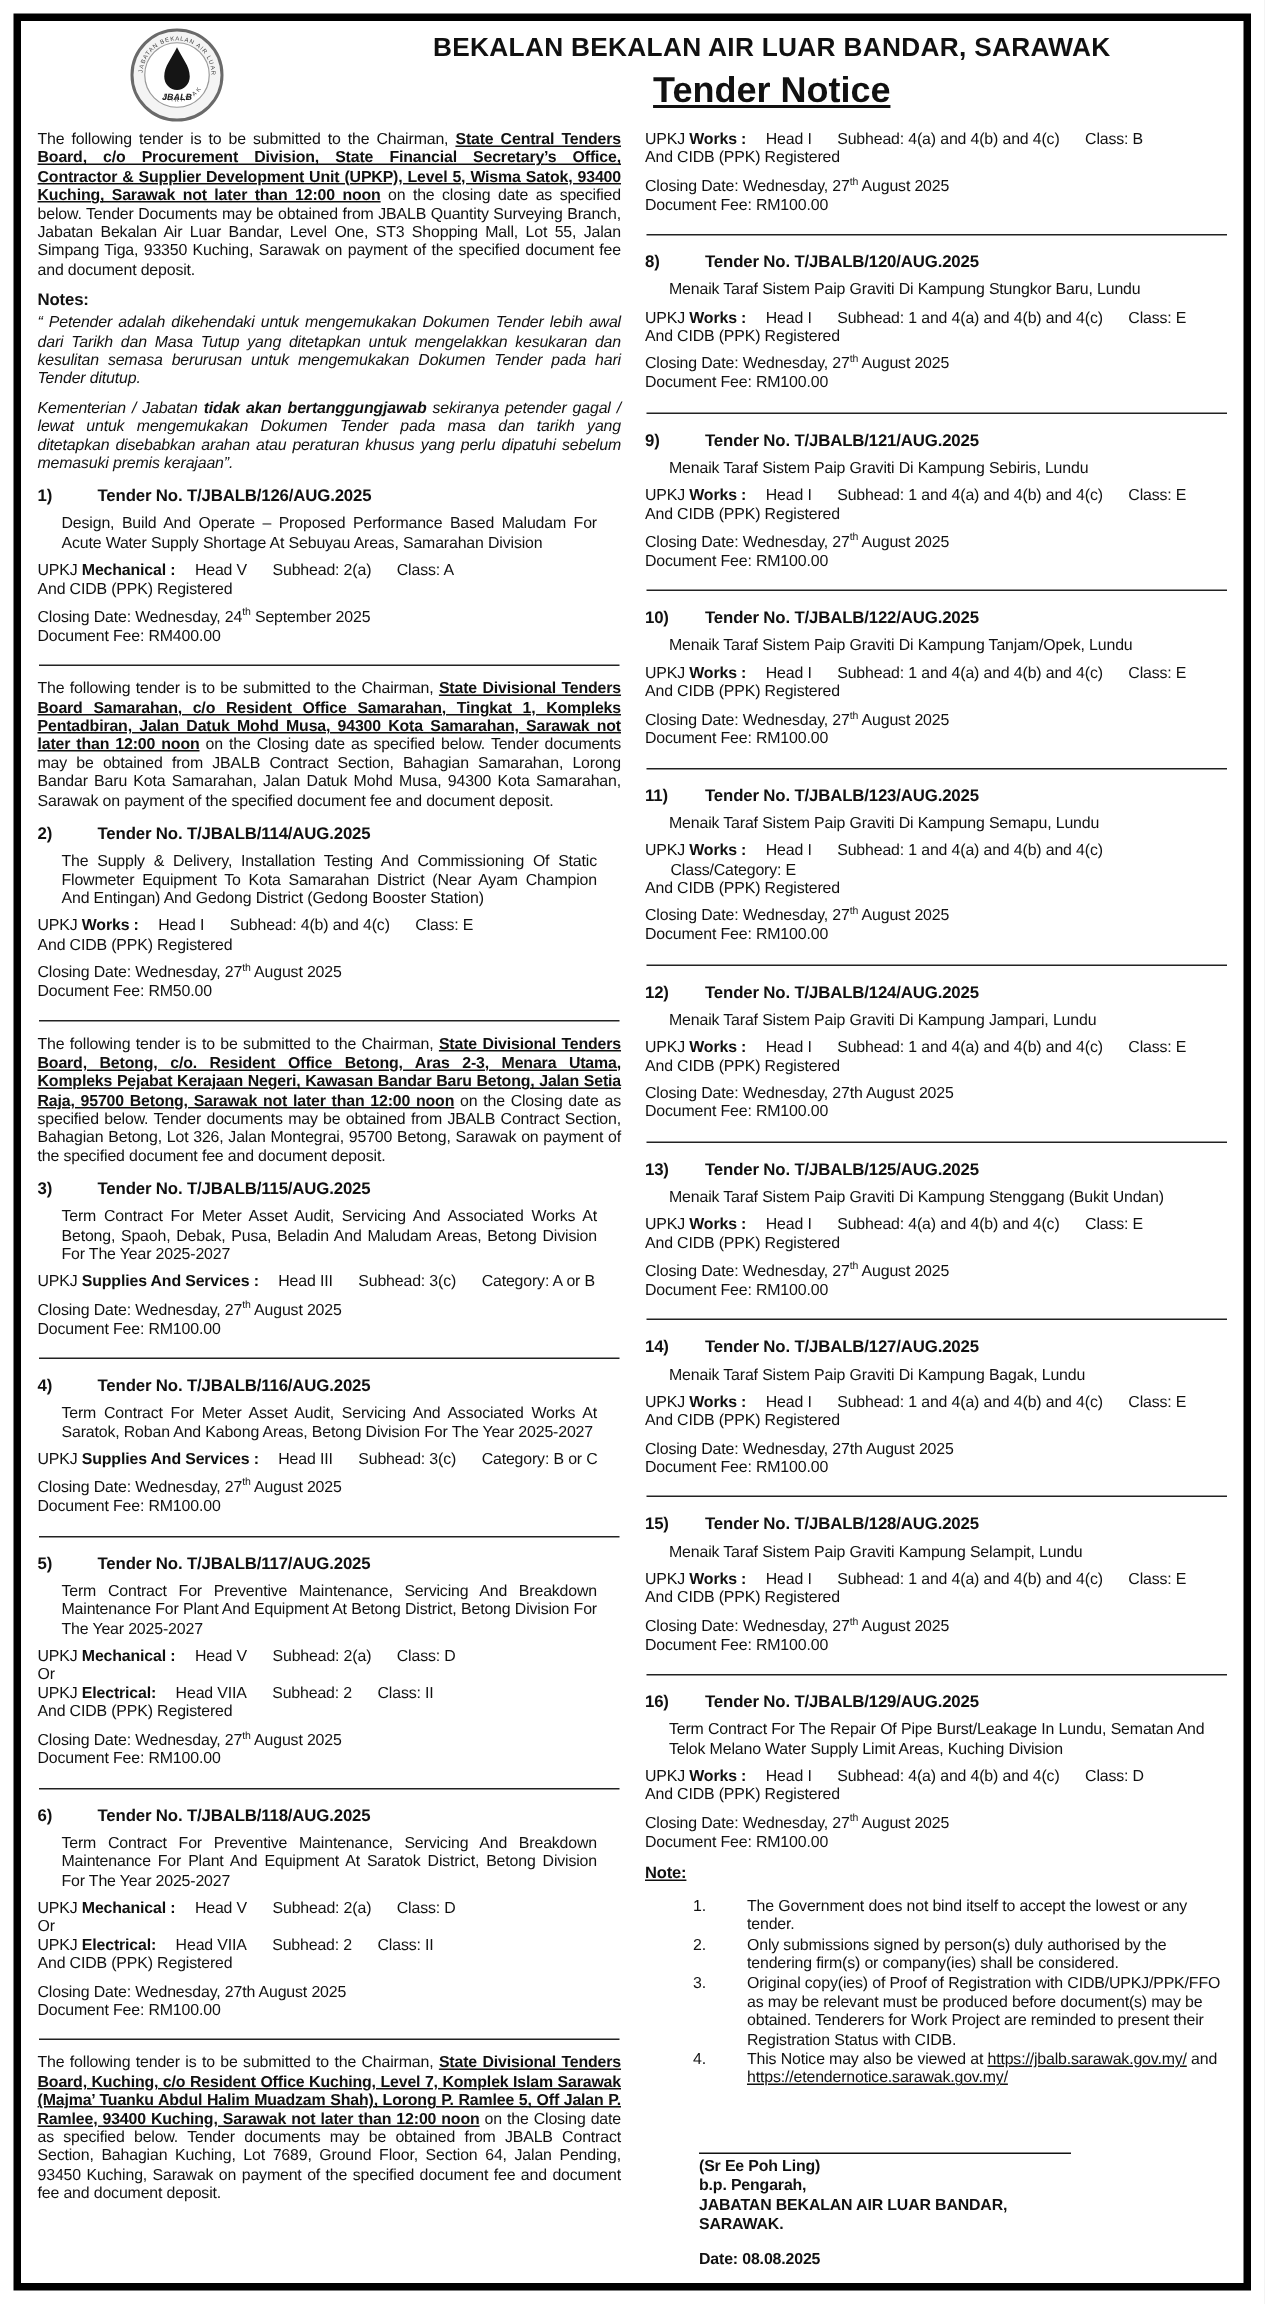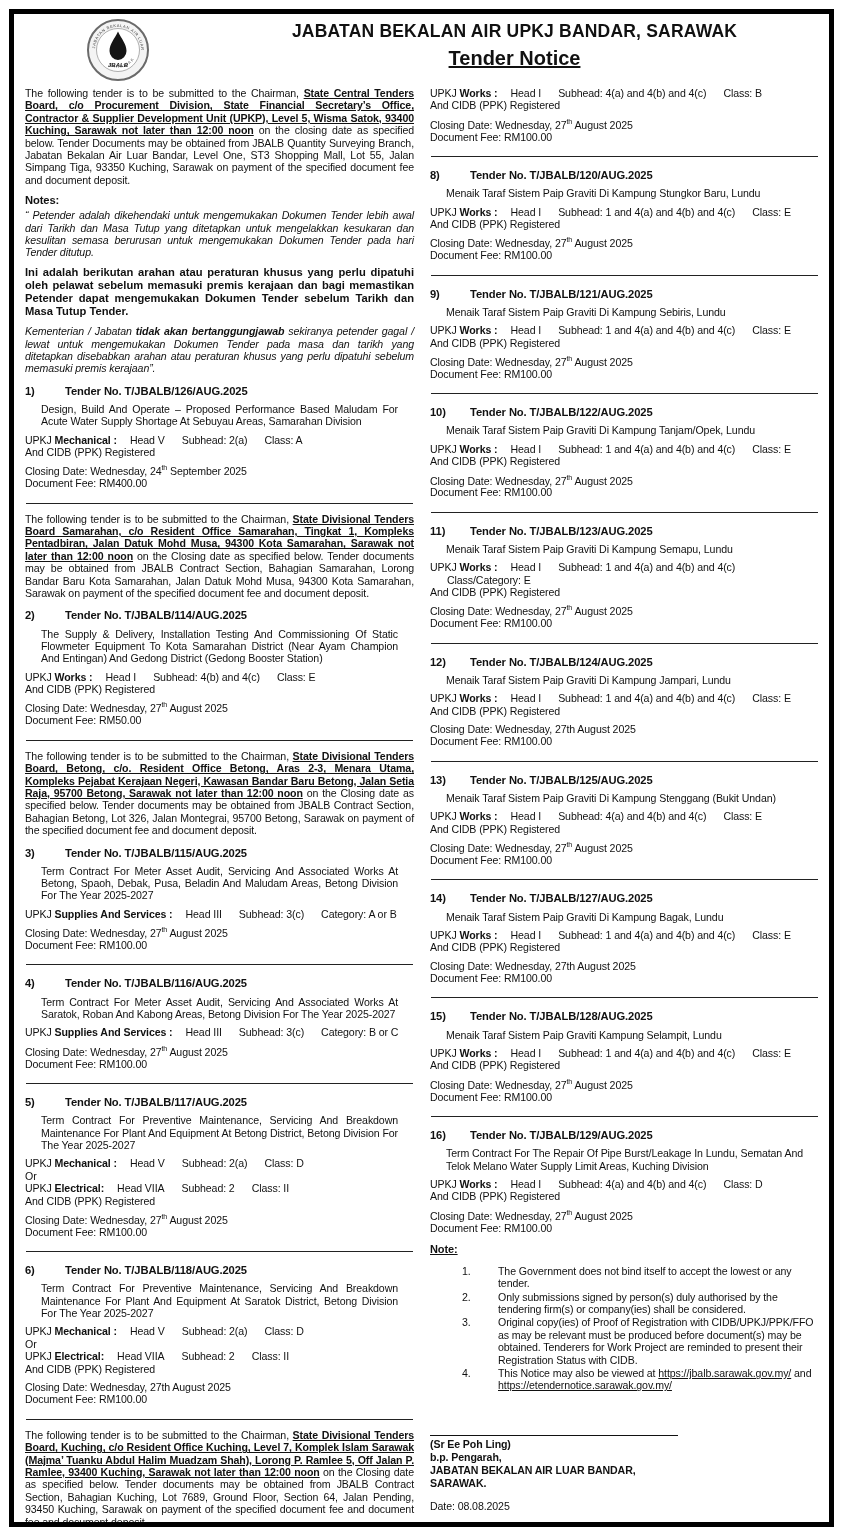--- a/index.html
+++ b/index.html
@@ -5,21 +5,21 @@
   html,body{margin:0;padding:0;background:#ececec;}
   .page{width:843px;height:1536px;background:#fff;position:relative;
         font-family:"Liberation Sans",sans-serif;color:#111;overflow:hidden;}
   .frame{position:absolute;inset:9px;border:5px solid #000;padding:2px 10px 7px 11px;
          display:flex;flex-direction:column;overflow:hidden;background:#fff;}
   
   .header{display:flex;align-items:flex-start;flex:0 0 auto;}
   .logo-wrap{width:185px;display:flex;justify-content:center;padding-top:2px;flex:0 0 auto;}
   .titles{flex:1;text-align:center;padding-top:5px;}
   .org-title{font-size:17.5px;font-weight:bold;letter-spacing:.2px;}
-  .notice-title{font-size:20px;font-weight:bold;text-decoration:underline;margin-top:5px;}
+  .notice-title{font-size:24px;font-weight:bold;text-decoration:underline;margin-top:5px;}
   
   .columns{flex:1;display:flex;gap:16px;margin-top:5px;min-height:0;}
   .col{flex:1;min-width:0;font-size:10.6px;line-height:1.17;letter-spacing:-.1px;
        display:flex;flex-direction:column;}
   .push{margin-top:auto;}
   
   .intro{text-align:justify;margin:0 0 7px;}
   .bu{font-weight:bold;text-decoration:underline;}
   .notes-h{font-weight:bold;margin:1px 0 2px;font-size:11.2px;}
   .note-para{margin:0 0 7px;text-align:justify;}
@@ -36,24 +36,24 @@
   .closing{margin:0 0 2px;}
   sup{font-size:7px;}
   .divider{border-top:1.5px solid #222;margin:8px 1px 9px;}
   
   .note-h{font-weight:bold;text-decoration:underline;margin:4px 0 9px;font-size:11px;}
   .note-item{display:flex;padding-left:32px;margin:0 0 1px;}
   .ni-num{width:36px;flex:0 0 auto;}
   .ni-text{flex:1;}
   a.note-link{color:#111;text-decoration:underline;}
   
-  .sig{margin-top:auto;padding-bottom:2px;line-height:1.22;}
+  .sig{margin-top:auto;padding-bottom:2px;line-height:1.22;margin-left:36px;}
   .sig-line{width:248px;border-top:1.3px solid #111;margin-bottom:2px;}
   .sig-b{font-weight:bold;}
-  .sig-date{font-weight:normal;margin-top:10px;}
+  .sig-date{font-weight:bold;margin-top:10px;}
 </style>
 </head>
 <body>
 
 <div class="page">
   <div class="frame">
     <div class="header">
       <div class="logo-wrap">
         <svg width="64" height="64" viewBox="0 0 64 64">
           <circle cx="32" cy="32" r="30" fill="#f4f4f4" stroke="#6a6a6a" stroke-width="2"></circle>
@@ -64,31 +64,30 @@
           </text>
           <path id="ringBot" d="M 13 36 A 20 20 0 0 0 51 36" fill="none"></path>
           <text font-size="4" fill="#444" letter-spacing="1.5">
             <textPath href="#ringBot" startOffset="30%">SARAWAK</textPath>
           </text>
           <path d="M32 13.5 C35.5 21 40.5 26 40.5 33 A8.5 9 0 1 1 23.5 33 C23.5 26 28.5 21 32 13.5 Z" fill="#151515"></path>
           <text x="32" y="48.5" text-anchor="middle" font-size="6" font-style="italic" font-weight="bold" fill="#222">JBALB</text>
         </svg>
       </div>
       <div class="titles">
-        <div class="org-title">JABATAN BEKALAN AIR UPKJ BANDAR,  SARAWAK</div>
+        <div class="org-title">BEKALAN BEKALAN AIR LUAR BANDAR,  SARAWAK</div>
         <div class="notice-title">Tender Notice</div>
       </div>
     </div>
     <div class="columns">
       <div class="col" id="col-left">
           <p class="intro">The following tender is to be submitted to the Chairman, <span class="bu">State Central Tenders Board, c/o Procurement Division, State Financial Secretary’s Office, Contractor &amp; Supplier Development Unit (UPKP), Level 5, Wisma Satok, 93400 Kuching, Sarawak not later than 12:00 noon</span> on the closing date as specified below.  Tender Documents may be obtained from JBALB Quantity Surveying Branch, Jabatan Bekalan Air Luar Bandar, Level One, ST3 Shopping Mall, Lot 55, Jalan Simpang Tiga, 93350 Kuching, Sarawak on payment of the specified document fee and document deposit.</p>
           <div>
             <div class="notes-h">Notes:</div>
             <p class="note-para italic">“ Petender adalah dikehendaki untuk mengemukakan Dokumen Tender lebih awal dari Tarikh dan Masa Tutup yang ditetapkan untuk mengelakkan kesukaran dan kesulitan semasa berurusan untuk mengemukakan  Dokumen Tender pada hari Tender ditutup.</p>
-            <p class="note-para note-bold">Ini adalah berikutan arahan atau peraturan khusus yang perlu dipatuhi oleh pelawat sebelum memasuki premis kerajaan dan bagi memastikan Petender dapat mengemukakan Dokumen Tender sebelum Tarikh dan Masa Tutup Tender.</p>
             <p class="note-para italic">Kementerian / Jabatan <b>tidak akan bertanggungjawab</b> sekiranya petender  gagal / lewat untuk mengemukakan Dokumen Tender pada masa dan tarikh yang ditetapkan disebabkan arahan atau peraturan khusus yang perlu dipatuhi sebelum memasuki premis kerajaan”.</p>
           </div>
           <div class="tender">
             <div class="t-head">
               <span class="t-num">1)</span>
               <span class="t-title">Tender No. T/JBALB/126/AUG.2025</span>
             </div>
             <div class="t-desc">Design, Build And Operate – Proposed Performance Based Maludam For Acute Water Supply Shortage At Sebuyau Areas, Samarahan Division</div>
             <div class="upkj">
               <div class="upkj-line">UPKJ <b>Mechanical :</b><span class="seg seg0">Head V</span><span class="seg">Subhead: 2(a)</span><span class="seg">Class: A</span></div>

